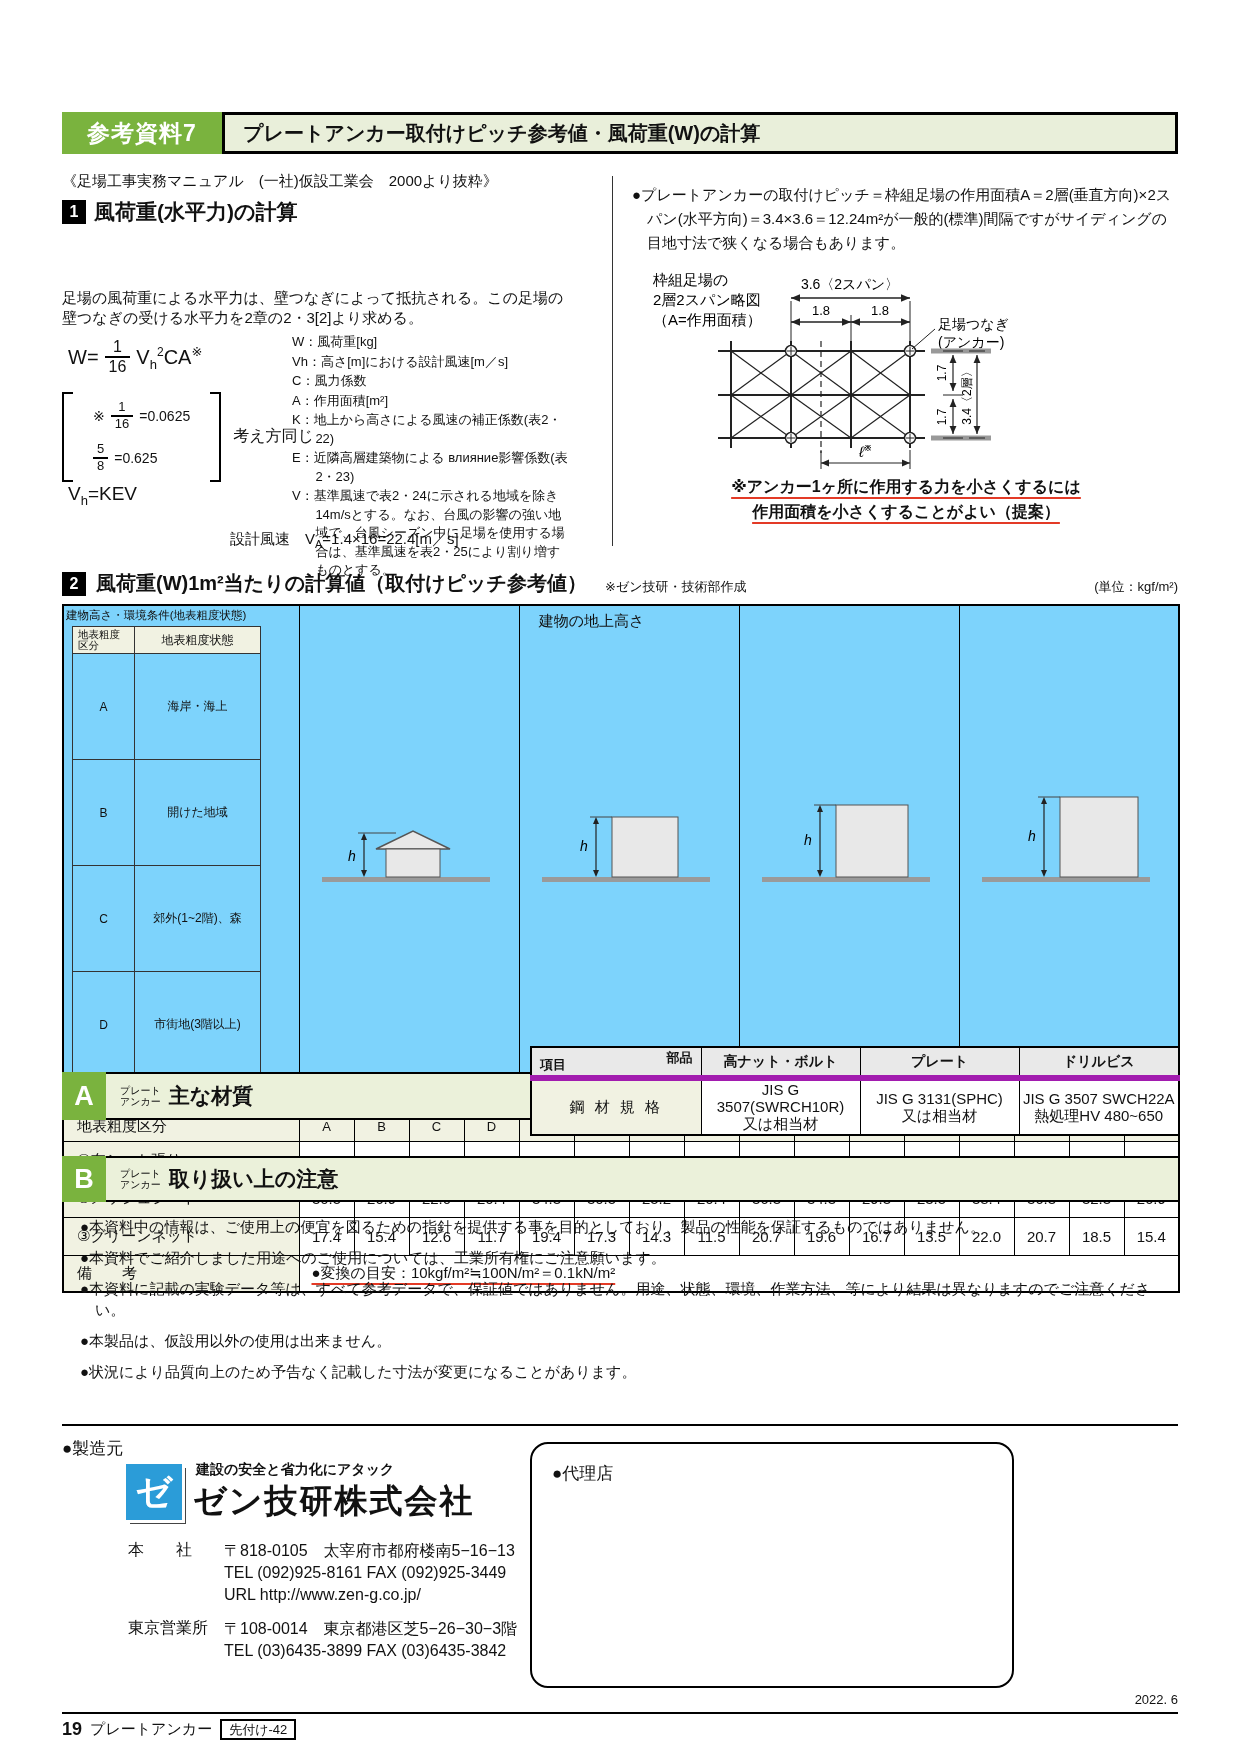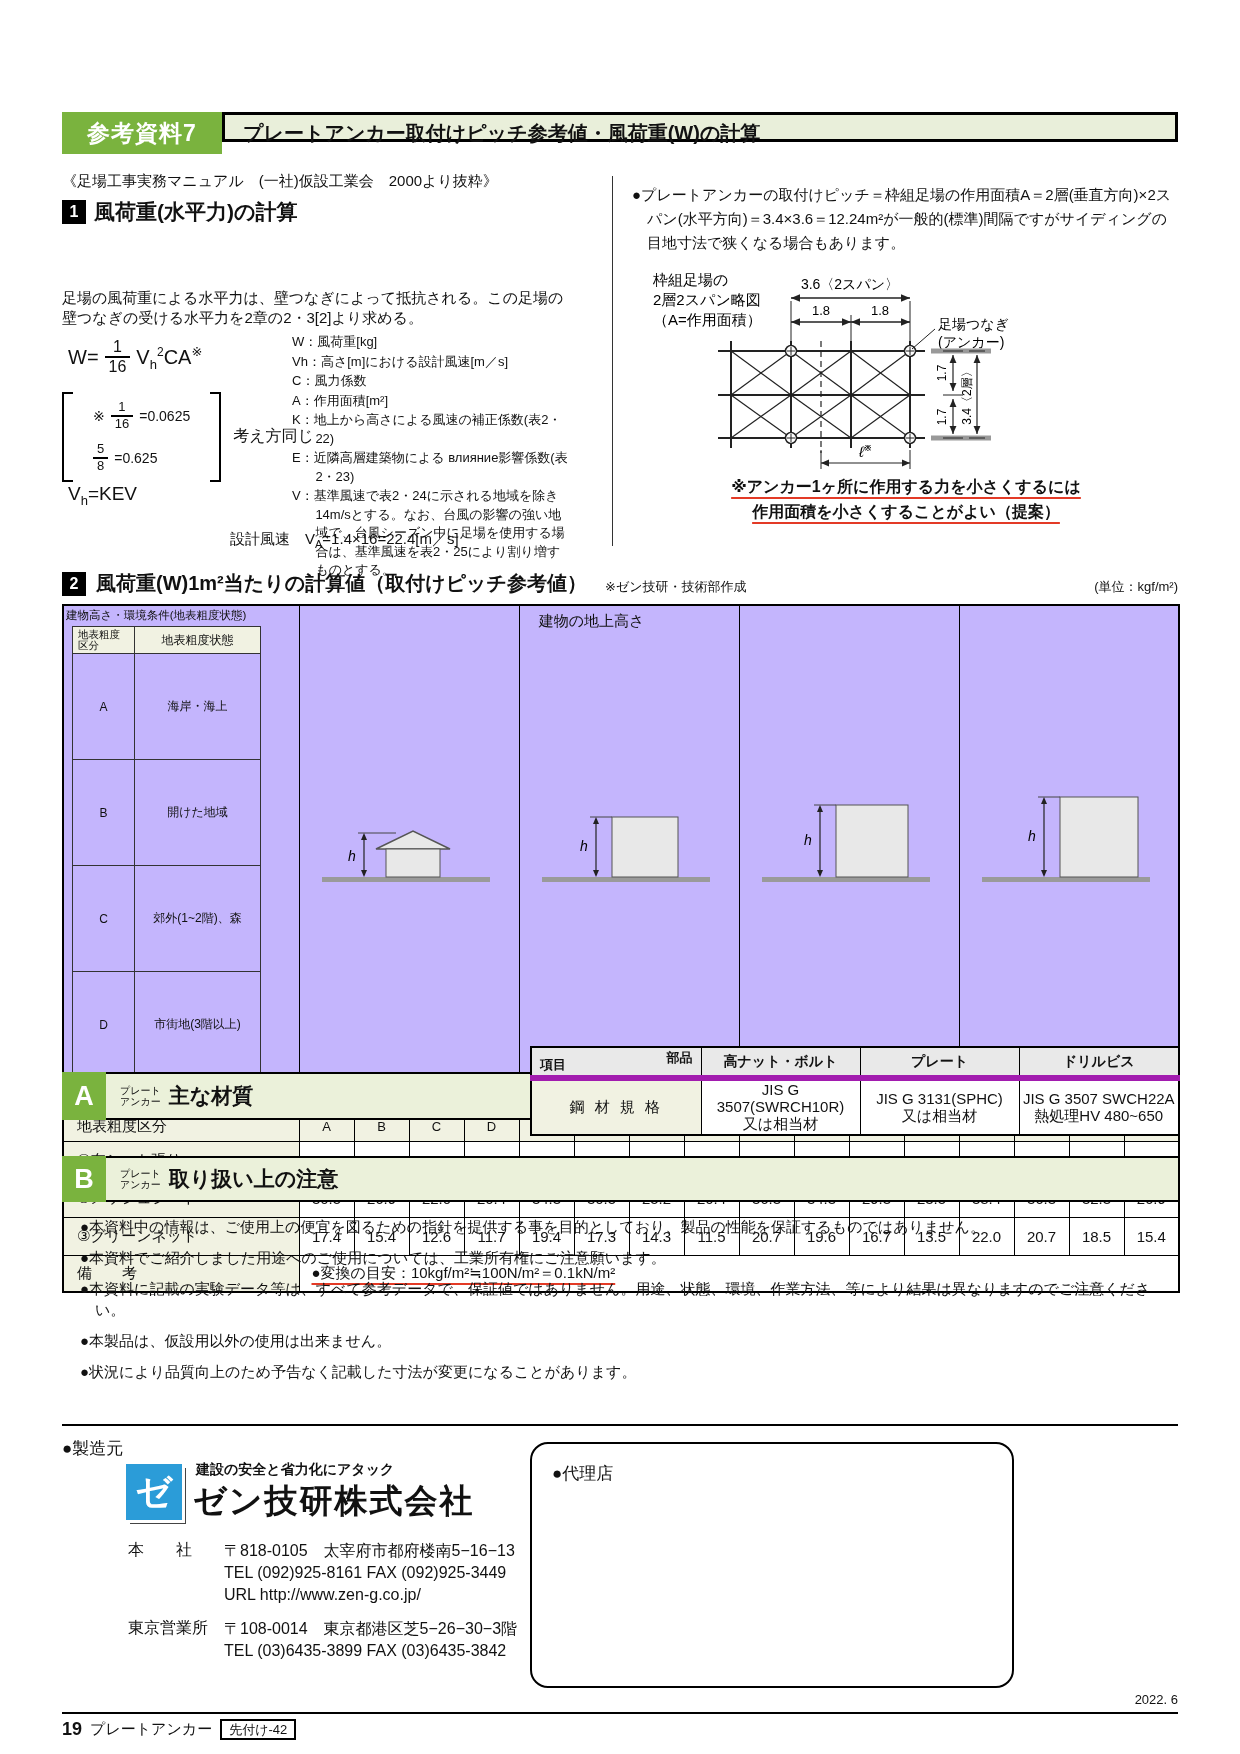--- a/index.html
+++ b/index.html
@@ -4,21 +4,21 @@
 <style>
   *{margin:0;padding:0;box-sizing:border-box}
   html,body{background:#fff}
   .page{position:relative;width:1240px;height:1754px;background:#fff;overflow:hidden;
         font-family:"Liberation Sans","DejaVu Sans",sans-serif;color:#111}
   .abs{position:absolute}
 
   
   .badge7{left:62px;top:112px;width:160px;height:42px;background:#7ab33e;color:#fff;
           font-size:23px;font-weight:bold;text-align:center;line-height:42px;letter-spacing:1px}
-  .titlebar{left:222px;top:112px;width:956px;height:30px;background:#e9efda;border:3px solid #000;
+  .titlebar{left:222px;top:112px;width:956px;height:42px;background:#e9efda;border:3px solid #000;
             font-size:20px;font-weight:bold;line-height:36px;padding-left:18px}
 
   
   .src{left:62px;top:172px;font-size:15px}
   .sec-head{display:flex;align-items:center;gap:8px;font-size:21px;font-weight:bold}
   .sec1{left:62px;top:198px}
   .numsq{display:inline-block;width:24px;height:24px;background:#000;color:#fff;font-size:16px;
          font-weight:bold;text-align:center;line-height:24px}
   .redline{text-decoration:underline;text-decoration-color:#e33a26;text-decoration-thickness:2px;text-underline-offset:5px}
   .p1{left:62px;top:232px;width:512px;font-size:15px;line-height:26px}
@@ -51,21 +51,21 @@
 
   
   .sec2{left:62px;top:570px;display:flex;align-items:center;gap:10px}
   .sec2 .h{font-size:20px;font-weight:bold}
   .sec2 .s{font-size:13px;margin-left:8px;margin-top:6px}
   .unit{right:62px;top:578px;font-size:13px}
   .wtwrap{left:62px;top:604px;width:1116px}
   table.wt{border-collapse:collapse;table-layout:fixed;width:1116px;border:2px solid #000}
   table.wt td{border:1px solid #000;font-size:15px;overflow:hidden}
   table.wt td.lbl{background:#f1f2e2;padding-left:13px;text-align:left}
-  table.wt tr.pics td{height:106px;background:#c4b5fd;padding:0;position:relative}
+  table.wt tr.pics td{height:106px;background:#7dd3fc;padding:0;position:relative}
   table.wt td.envcell{vertical-align:top;padding:4px 4px}
   table.wt td.hcell{height:33px;background:#f1f2e2;text-align:center}
   table.wt td.rcell{height:30px;background:#f1f2e2;text-align:center;font-size:13px}
   table.wt td.num{height:38px;background:#fff;text-align:center}
   table.wt td.remark{height:36px;background:#fff;padding-left:12px;text-align:left}
   .env-title{font-size:11.5px;margin:2px 0 3px 2px;white-space:nowrap}
   table.env{border-collapse:collapse;margin-left:8px}
   table.env th,table.env td{border:1px solid #333;background:#f1f2e2;font-weight:normal;
        font-size:12px;padding:2px 5px;height:21px}
   table.env th.c1,table.env td.c1{width:62px;text-align:center}

